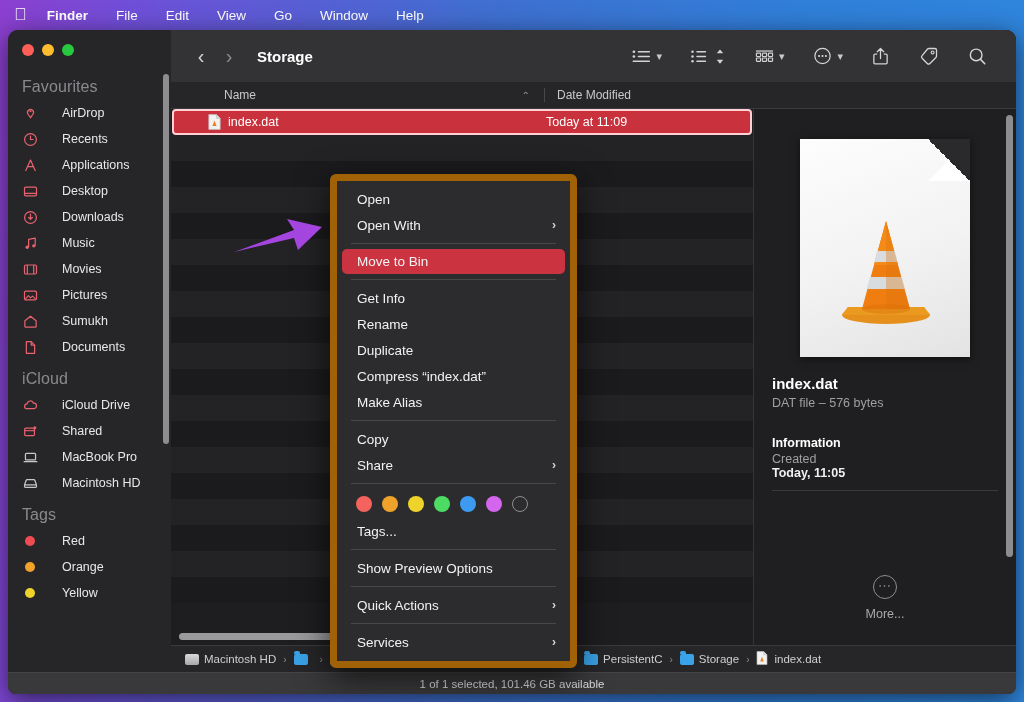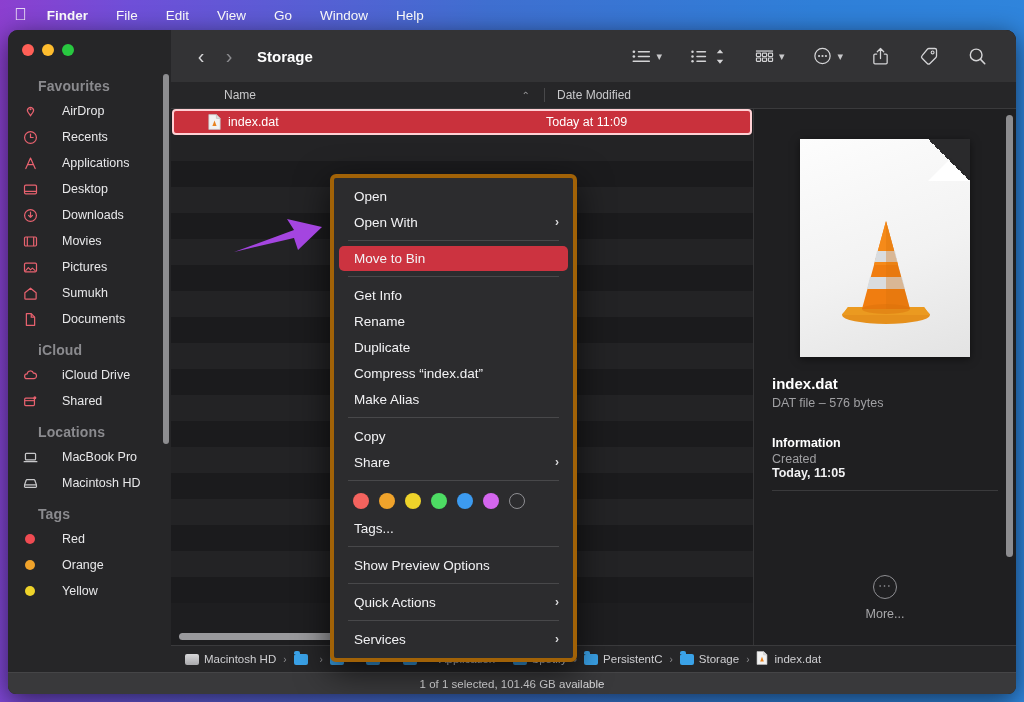--- a/index.html
+++ b/index.html
@@ -52,22 +52,22 @@
   }
   .traffic {
     position: absolute; top: 14px; left: 14px;
     display: flex; gap: 8px;
   }
   .tl { width: 12px; height: 12px; border-radius: 50%; }
   .tl.r { background: #ff5f57; }
   .tl.y { background: #febc2e; }
   .tl.g { background: #28c840; }
 
-  .sb-group { color: #8a8a8e; font-size: 14px; font-weight: bold;
-              padding: 10px 0 4px 14px; letter-spacing: .1px; margin-left: 16px; }
+  .sb-group { color: #8a8a8e; font-size: 16px; font-weight: normal;
+              padding: 10px 0 4px 14px; letter-spacing: .1px; }
   .sb-item { display: flex; align-items: center; height: 26px;
              padding-left: 14px; color: #e8e8ea; font-size: 12.5px; gap: 24px; }
   .sb-ico { width: 16px; height: 16px; flex: 0 0 16px;
             display: flex; align-items: center; justify-content: center;
             color: #e8626f; }
   .sb-ico svg { display: block; }
   .dot { width: 10px; height: 10px; border-radius: 50%; display:block; }
   .sb-label { white-space: nowrap; overflow: hidden; }
 
   #sb-scroll {
@@ -189,21 +189,21 @@
     height: 22px; flex: 0 0 22px; background: #39393b;
     display: flex; align-items: center; justify-content: center;
     color: #dcdcde; font-size: 11.5px;
     border-top: 1px solid #454547;
   }
 
   
   #ctxmenu {
     position: absolute; left: 322px; top: 144px; width: 247px;
     background: #2c2c2e;
-    border: 4px solid #a16207;
+    border: 7px solid #a16207;
     border-radius: 6px;
     box-shadow: 0 10px 34px rgba(0,0,0,.65);
     padding: 5px 0 6px 0;
     z-index: 40;
   }
   .ctx-item {
     height: 26px; display: flex; align-items: center;
     color: #f2f2f4; font-size: 13.5px;
     padding: 0 14px 0 20px;
   }
@@ -287,20 +287,30 @@
               <svg width="15" height="15" viewBox="0 0 16 16">
                 <circle cx="8" cy="8" r="6.3" fill="none" stroke="#e8626f" stroke-width="1.3"></circle>
                 <path d="M8 4.5v5.4m0 0 2.1-2.1M8 9.9 5.9 7.8" fill="none" stroke="#e8626f" stroke-width="1.3" stroke-linecap="round"></path>
               </svg>
             </span>
           <span class="sb-label">Downloads</span>
         </div>
         <div class="sb-item">
           <span class="sb-ico">
               <svg width="15" height="15" viewBox="0 0 16 16">
+                <path d="M6 11.8V3.6l7-1.3v8" fill="none" stroke="#e8626f" stroke-width="1.3" stroke-linejoin="round"></path>
+                <circle cx="4.5" cy="12" r="1.8" fill="#e8626f"></circle>
+                <circle cx="11.5" cy="10.5" r="1.8" fill="#e8626f"></circle>
+              </svg>
+            </span>
+          <span class="sb-label">Music</span>
+        </div>
+        <div class="sb-item">
+          <span class="sb-ico">
+              <svg width="15" height="15" viewBox="0 0 16 16">
                 <rect x="1.6" y="3.2" width="12.8" height="9.6" rx="1.3" fill="none" stroke="#e8626f" stroke-width="1.3"></rect>
                 <path d="M4.6 3.2v9.6M11.4 3.2v9.6" stroke="#e8626f" stroke-width="1.3"></path>
               </svg>
             </span>
           <span class="sb-label">Movies</span>
         </div>
         <div class="sb-item">
           <span class="sb-ico">
               <svg width="15" height="15" viewBox="0 0 16 16">
                 <rect x="1.6" y="3.4" width="12.8" height="9.2" rx="1.3" fill="none" stroke="#e8626f" stroke-width="1.3"></rect>
@@ -340,21 +350,20 @@
           <span class="sb-ico">
               <svg width="15" height="15" viewBox="0 0 16 16">
                 <rect x="1.8" y="4.4" width="10.4" height="8" rx="1.1" fill="none" stroke="#e8626f" stroke-width="1.3"></rect>
                 <path d="M1.8 7.1h10.4" stroke="#e8626f" stroke-width="1.2"></path>
                 <circle cx="12.6" cy="4" r="1.6" fill="#e8626f"></circle>
               </svg>
             </span>
           <span class="sb-label">Shared</span>
         </div>
 
-        <div class="sb-group">Locations</div>
         <div class="sb-item">
           <span class="sb-ico">
               <svg width="15" height="15" viewBox="0 0 16 16">
                 <rect x="2.6" y="3.6" width="10.8" height="7" rx="1" fill="none" stroke="#c8c8ca" stroke-width="1.3"></rect>
                 <path d="M1.2 12.4h13.6" stroke="#c8c8ca" stroke-width="1.3" stroke-linecap="round"></path>
               </svg>
             </span>
           <span class="sb-label">MacBook Pro</span>
         </div>
         <div class="sb-item">

